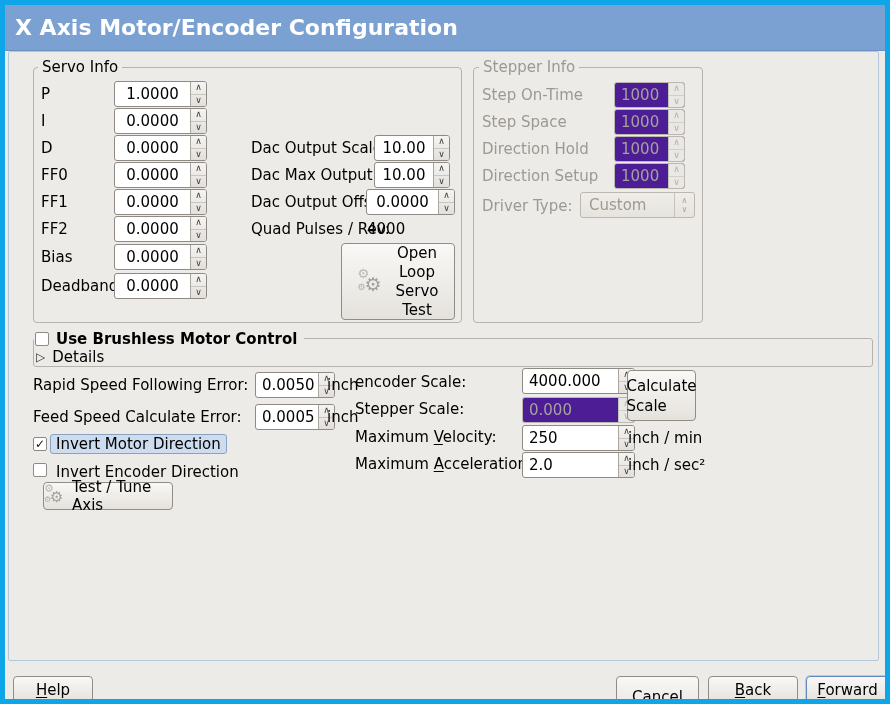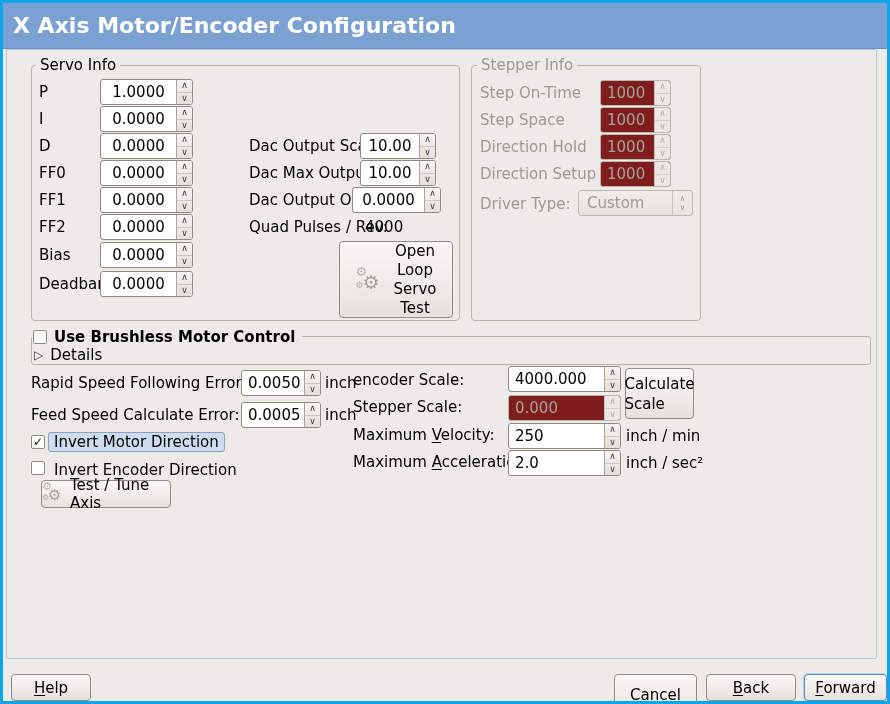--- a/index.html
+++ b/index.html
@@ -1,48 +1,48 @@
 <!DOCTYPE html>
 <html><head>
 <meta charset="utf-8">
 <style>
   html,body { margin:0; padding:0; background:#d8d5d0; }
   .window {
     position:relative; width:890px; height:704px; box-sizing:border-box;
-    background:#edebe7; border:3px solid #0ea5e9; overflow:hidden;
+    background:#edebe7; border:5px solid #0ea5e9; overflow:hidden;
     font-family:"DejaVu Sans","Liberation Sans",sans-serif; font-size:15px; color:#000;
   }
   .titlebar {
     position:absolute; left:0; top:0; width:100%; height:46px;
     background:#7ba1d3; border-bottom:1px solid #6b91c2;
     display:flex; align-items:center; box-sizing:border-box;
   }
   .titlebar .title { margin-left:10px; font-size:22px; font-weight:bold; color:#ffffff; }
   .content-frame {
     position:absolute; left:3px; top:46px; width:871px; height:610px;
     border:1px solid #b3c6da; border-radius:2px; box-sizing:border-box; pointer-events:none;
   }
   .frame { position:absolute; border:1px solid #b7b3ac; border-radius:4px; box-sizing:border-box; }
   .legend { position:absolute; background:#edebe7; padding:0 4px; line-height:16px; white-space:nowrap; }
   .lbl { position:absolute; line-height:16px; white-space:nowrap; }
   .bold { font-weight:bold; }
   .dis { color:#9d9992;text-align:right; }
   u { text-decoration:underline; text-underline-offset:2px; }
 
   .spin { position:absolute; display:flex; height:26px; background:#fff;
-    border:1px solid #8f8b84; border-radius:3px; box-sizing:border-box; }
+    border:1px solid #8f8b84; border-radius:3px; box-sizing:border-box;margin-left:12px; }
   .spin .spin-val { flex:1; display:flex; align-items:center; justify-content:center;
     padding:0 3px; overflow:hidden; }
   .spin.ta-l .spin-val { justify-content:flex-start; padding-left:6px; }
   .spin-btns { width:15px; display:flex; flex-direction:column; border-left:1px solid #aaa69f;
     background:linear-gradient(#f5f4f2,#e3e0db); border-radius:0 2px 2px 0; }
   .spin-up,.spin-down { flex:1; display:flex; align-items:center; justify-content:center;
     font-size:9px; line-height:1; color:#3a3a3a; }
   .spin-up { border-bottom:1px solid #c9c6c0; }
-  .spin.disabled { background:#7f1d1d; border-color:#bcb8b1; }
+  .spin.disabled { background:#4c1d95; border-color:#bcb8b1; }
   .spin.disabled .spin-val { color:#a6a29b; }
   .spin.disabled .spin-btns { background:#eae8e4; border-left-color:#c6c2bb; }
   .spin.disabled .spin-up,.spin.disabled .spin-down { color:#b3afa8; }
   .spin.disabled .spin-up { border-bottom-color:#d2cfc9; }
 
   .btn { position:absolute; display:flex; align-items:center; justify-content:center;
     background:linear-gradient(#f9f8f6,#e5e2dd); border:1px solid #918d85; border-radius:4px;
     box-sizing:border-box; }
   .btn.focus { border-color:#6089bd; box-shadow:0 0 0 1px #b7cce6; }
   .btn-lines { display:flex; flex-direction:column; align-items:center; line-height:19px; }

